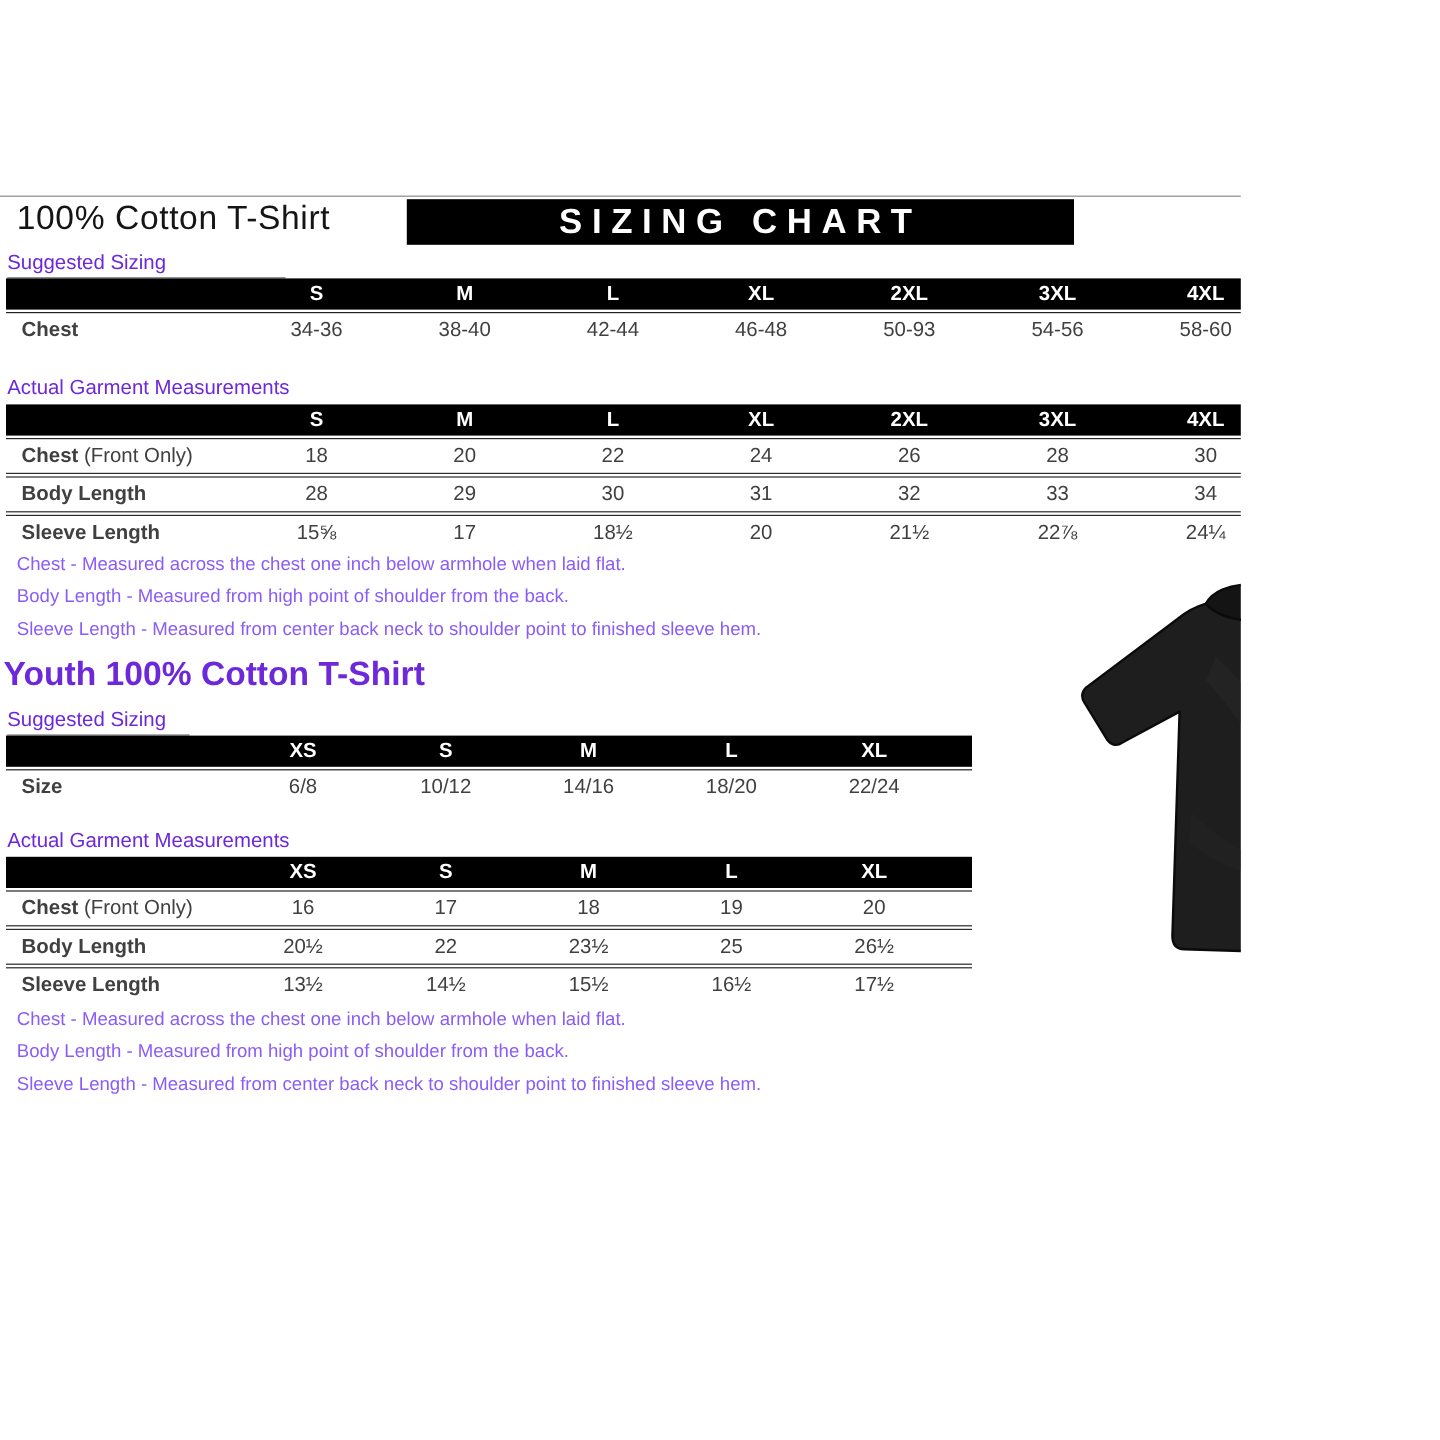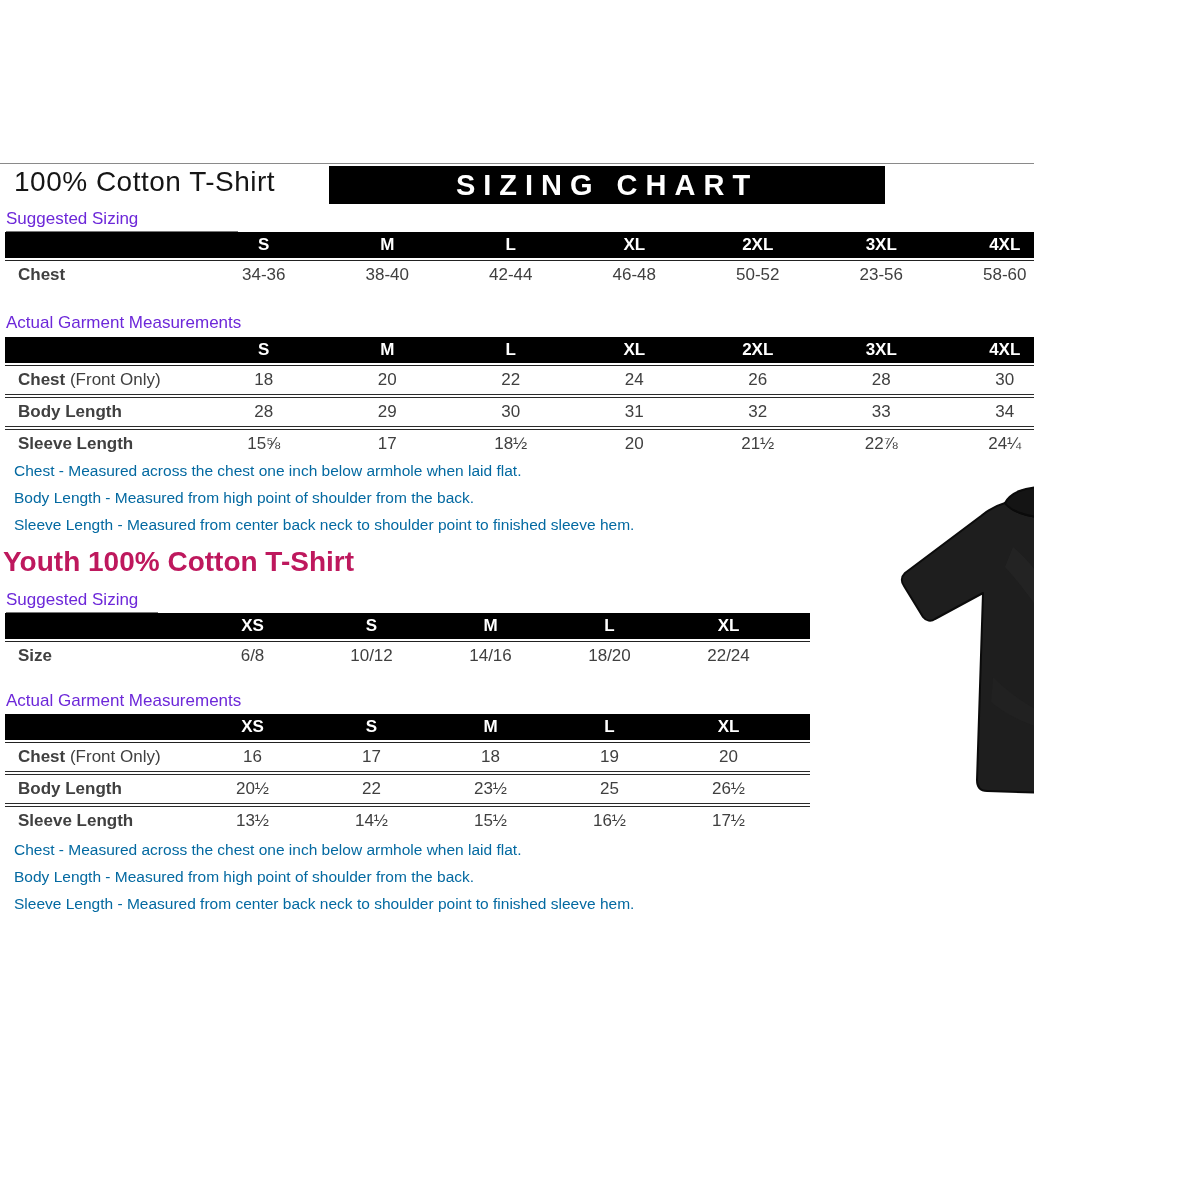--- a/index.html
+++ b/index.html
@@ -7,25 +7,25 @@
     width:1200px; height:1200px;
     font-family:"Liberation Sans","DejaVu Sans",sans-serif;
     color:#1a1a1a;
   }
   .sheet { position:relative; width:1034px; height:1200px; background:#fff; overflow:hidden; }
 
   .hairline-top { position:absolute; left:0; top:163px; width:1200px; height:1px; background:#8a8a8a; }
 
   .main-title { position:absolute; left:14px; top:166px; font-size:28px; letter-spacing:0.5px; color:#151515; }
   .banner {
-    position:absolute; left:329px; top:166px; width:556px; height:38px;
+    position:absolute; left:339px; top:166px; width:556px; height:38px;
     background:#000; color:#fff; display:flex; align-items:center; justify-content:center;
     font-weight:bold; font-size:29px; letter-spacing:8px;
   }
-  .youth-title { position:absolute; left:3px; top:546px; font-size:28px; font-weight:bold; color:#be185d; }
+  .youth-title { position:absolute; left:3px; top:546px; font-size:28px; font-weight:bold; color:#6d28d9; }
 
   .section-label { position:absolute; font-size:17px; color:#6d28d9; border-bottom:1px solid #777; padding-bottom:2px; }
   .lab-adult-suggested  { left:6px; top:209px; width:232px; }
   .lab-adult-actual     { left:6px; top:313px; width:264px; border-bottom:none; }
   .lab-youth-suggested  { left:6px; top:590px; width:152px; }
   .lab-youth-actual     { left:6px; top:691px; width:264px; border-bottom:none; }
 
   .size-table { position:absolute; }
   .tbl-adult-suggested { left:5px; top:232px; }
   .tbl-adult-actual    { left:5px; top:337px; }
@@ -44,21 +44,21 @@
   .trow:not(:last-child) { border-bottom:4px double #2a2a2a; }
 
   .col-label { flex:none; padding-left:13px; box-sizing:border-box; text-align:left; }
   .adult .col-label { width:197px; }
   .youth .col-label { width:188px; }
   .youth .band, .youth .trow { padding-right:22px; }
   .col { flex:1; text-align:center; }
   .col-label b { font-weight:bold; }
   .col-label span { font-weight:normal; }
 
-  .notes { position:absolute; left:14px; font-size:15.5px; color:#0369a1; }
+  .notes { position:absolute; left:14px; font-size:15.5px; color:#8b5cf6; }
   .notes-adult { top:462px; }
   .notes-youth { top:841px; }
   .note { margin-bottom:9px; line-height:18px; }
 
   .tshirt-wrap { position:absolute; left:893px; top:477px; width:302px; height:332px; }
 </style>
 </head>
 <body>
 
 <div class="sheet">
@@ -83,22 +83,22 @@
         <div class="col">4XL</div>
         <div class="col">5XL</div>
       </div>
       <div class="rows">
         <div class="trow">
           <div class="col-label"><b>Chest</b></div>
           <div class="col">34-36</div>
           <div class="col">38-40</div>
           <div class="col">42-44</div>
           <div class="col">46-48</div>
-          <div class="col">50-52</div>
-          <div class="col">23-56</div>
+          <div class="col">50-93</div>
+          <div class="col">54-56</div>
           <div class="col">58-60</div>
           <div class="col">62-64</div>
         </div>
       </div>
     </div>
 
   <div class="section-label lab-adult-actual">Actual Garment Measurements</div>
   <div class="size-table adult tbl-adult-actual">
       <div class="band">
         <div class="col-label"></div>

